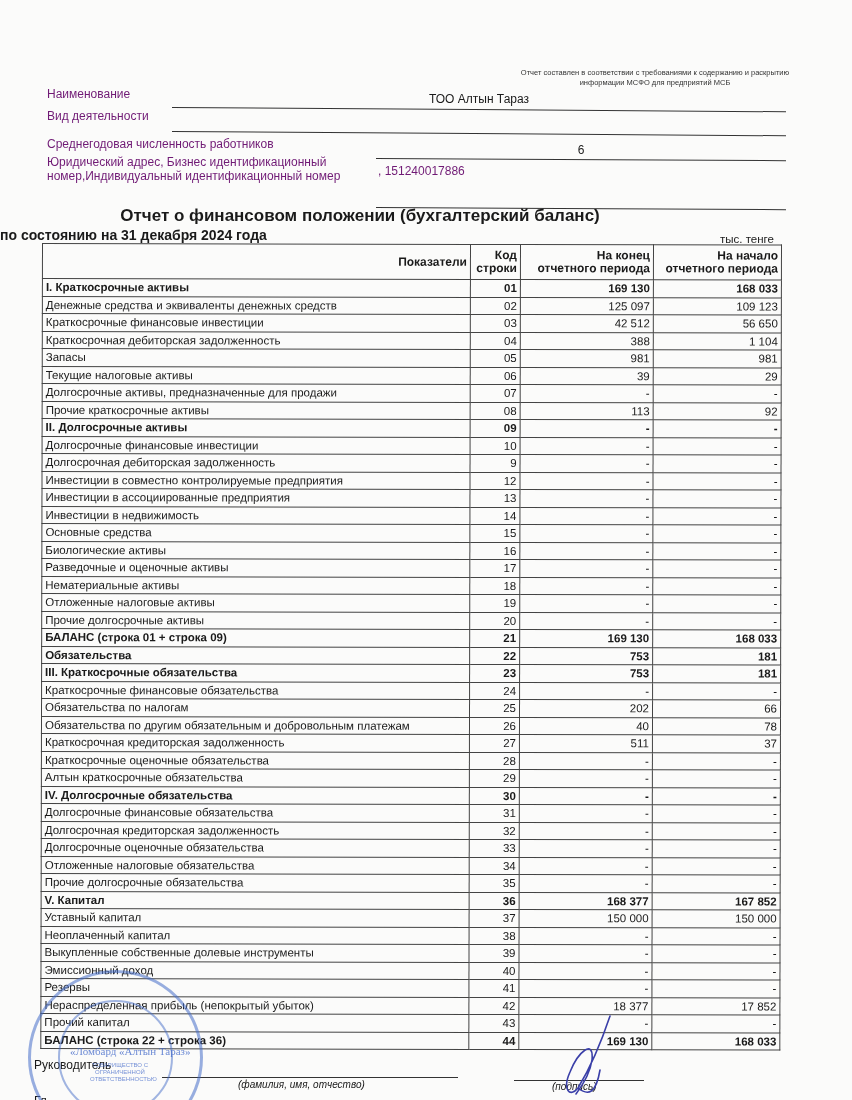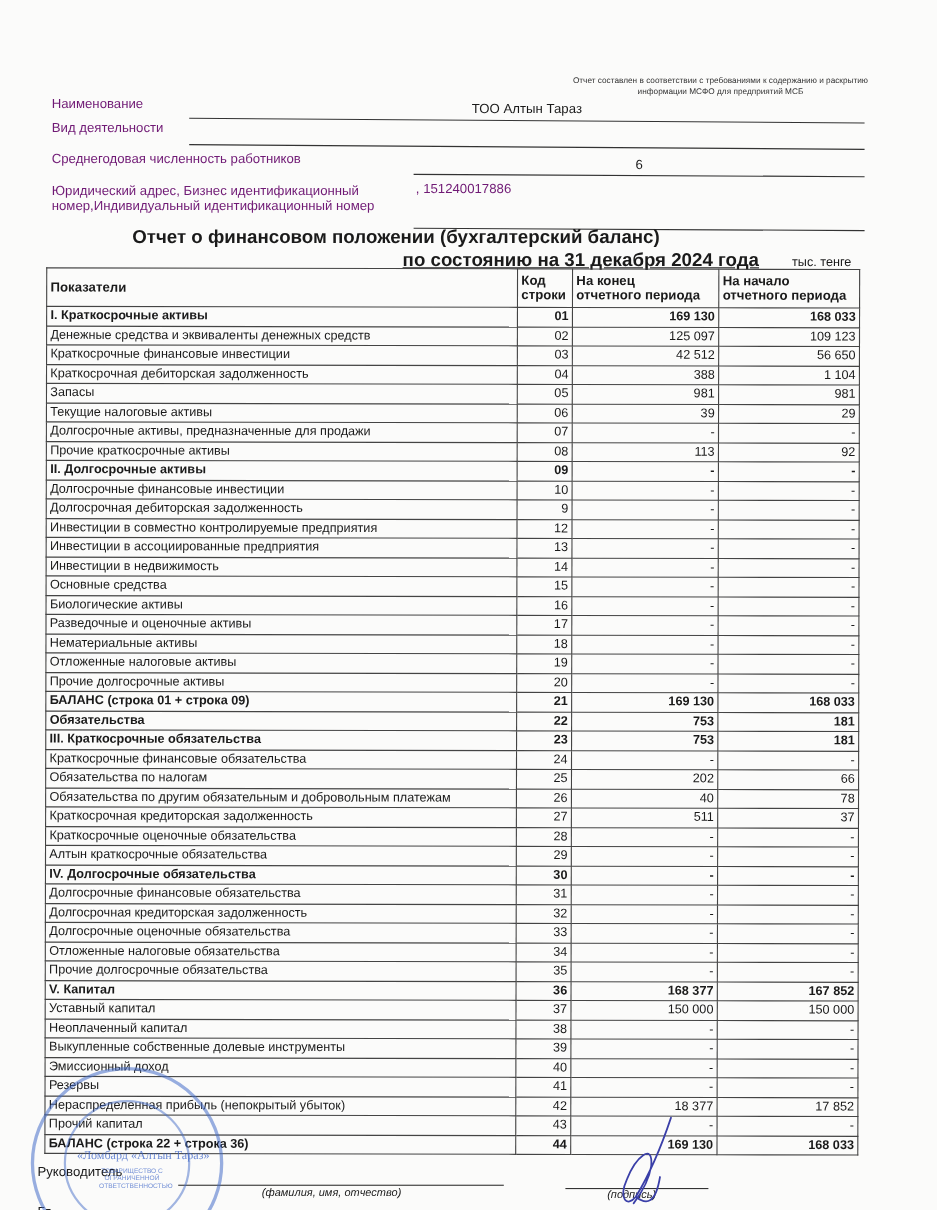--- a/index.html
+++ b/index.html
@@ -6,28 +6,28 @@
   body {
     width:852px; height:1100px; background:#fbfbfa; position:relative; overflow:hidden;
     font-family:"Liberation Sans", sans-serif; color:#1a1a1a;
   }
   .abs { position:absolute; }
   .note { left:520px; top:52px; width:270px; font-size:7.5px; line-height:10px; text-align:center; color:#333;margin-top:16px; }
   .lbl { font-size:12px; color:#701a75; }
   .line { position:absolute; height:0; border-top:1px solid #333; }
   .val { font-size:12px; text-align:center; }
   .title { left:0; width:720px; top:206px; text-align:center; font-size:17px; font-weight:bold; }
-  .subtitle { left:0; width:690px; top:227px; text-align:right; font-size:17px; font-weight:bold;text-decoration:underline; }
+  .subtitle { left:0; width:690px; top:227px; text-align:left; font-size:14px; font-weight:bold; }
   .units { left:720px; top:233px; font-size:11.5px; }
   table.bal {
     position:absolute; left:42px; top:243px; width:739px; border-collapse:collapse;
     font-size:11.5px; table-layout:fixed; transform:rotate(0.12deg); transform-origin:left top;
   }
   table.bal td, table.bal th { border:1px solid #444; padding:0 3px; height:16.5px; line-height:16px; white-space:nowrap; overflow:hidden; }
-  table.bal th { font-weight:bold; font-size:12px; line-height:13px; height:34px; text-align:left; }
+  table.bal th { font-weight:bold; font-size:12px; line-height:13px; height:34px; text-align:right; }
   td.code { text-align:right; }
   td.num { text-align:right; }
   tr.bold td { font-weight:bold; }
   .sig-lbl { font-size:12px; }
   .sig-name { left:271px; top:1062px; font-size:12px;margin-top:48px; }
   .sig-caption { font-size:10px; font-style:italic; }
   .stamp {
     left:28px; top:970px; width:175px; height:175px; border-radius:50%;
     border:3px solid rgba(70,110,200,0.55); box-sizing:border-box;
   }
@@ -48,21 +48,21 @@
 <div class="line" style="left:172px;top:107px;width:614px;transform:rotate(0.4deg);transform-origin:left;"></div>
 
 <div class="abs lbl" style="left:47px;top:109px;">Вид деятельности</div>
 <div class="abs val" style="left:172px;top:116px;width:614px;"></div>
 <div class="line" style="left:172px;top:131px;width:614px;transform:rotate(0.4deg);transform-origin:left;"></div>
 
 <div class="abs lbl" style="left:47px;top:137px;">Среднегодовая численность работников</div>
 <div class="abs val" style="left:376px;top:143px;width:410px;">6</div>
 <div class="line" style="left:376px;top:158px;width:410px;transform:rotate(0.3deg);transform-origin:left;"></div>
 
-<div class="abs lbl" style="left:47px;top:166px;line-height:14px;">
+<div class="abs lbl" style="left:47px;top:155px;line-height:14px;">
   <div>Юридический адрес, Бизнес идентификационный</div>
   <div>номер,Индивидуальный идентификационный номер</div>
 </div>
 <div class="abs lbl" style="left:378px;top:164px;">, 151240017886</div>
 <div class="line" style="left:376px;top:207px;width:410px;transform:rotate(0.3deg);transform-origin:left;"></div>
 
 <div class="abs title">Отчет о финансовом положении (бухгалтерский баланс)</div>
 <div class="abs subtitle">по состоянию на 31 декабря 2024 года</div>
 <div class="abs units">тыс. тенге</div>
 

